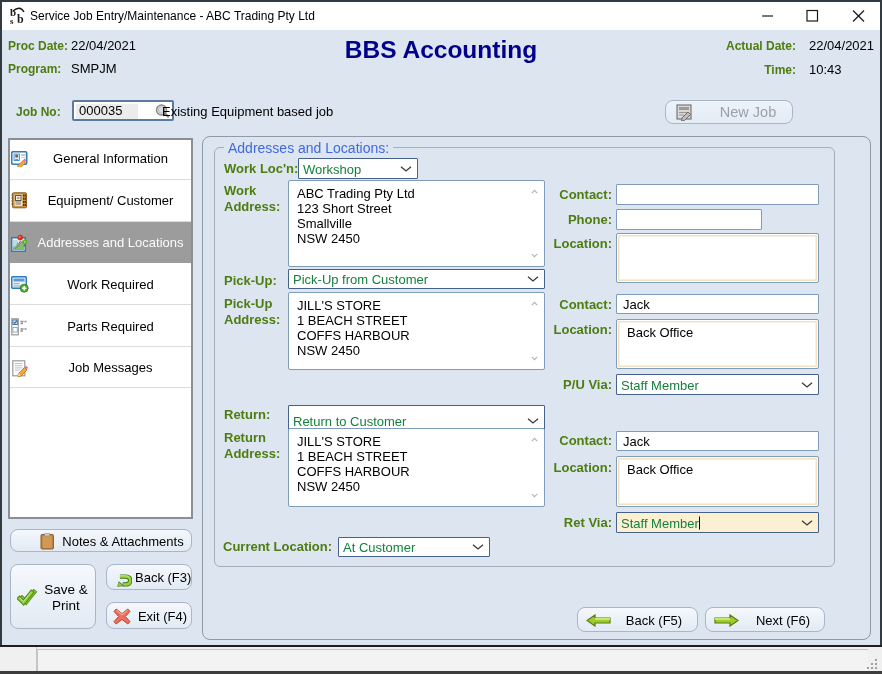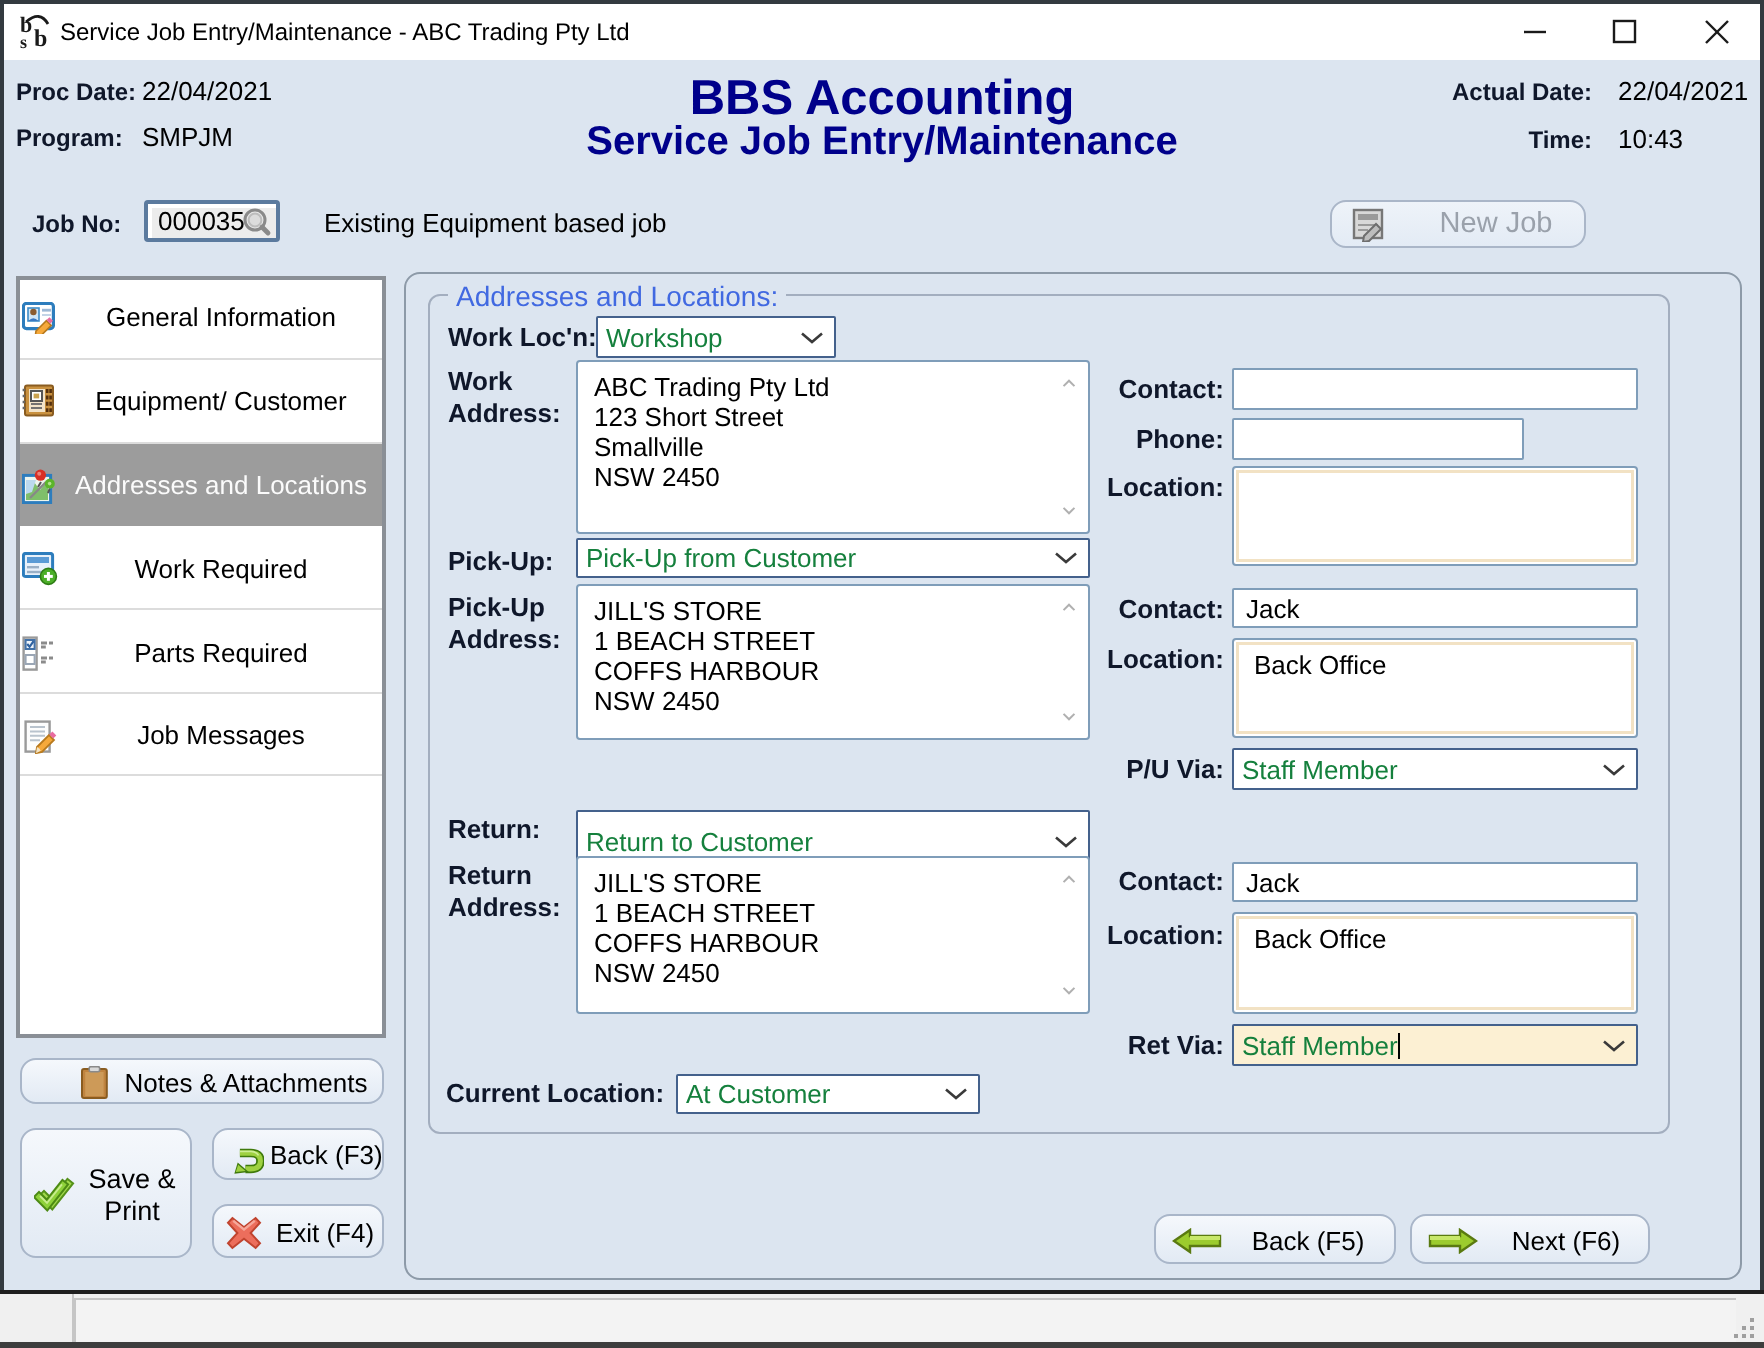--- a/index.html
+++ b/index.html
@@ -1,19 +1,19 @@
 <!DOCTYPE html>
 <html><head>
 <meta charset="utf-8">
 <style>
   html,body{margin:0;padding:0;}
   body{width:882px;height:674px;overflow:hidden;font-family:"Liberation Sans",sans-serif;}
   #win{position:absolute;left:0;top:0;width:882px;height:674px;background:#dce5f0;}
   .abs{position:absolute;}
-  .lbl{position:absolute;font-weight:bold;font-size:13px;color:#0f172a;white-space:nowrap;}
+  .lbl{position:absolute;font-weight:bold;font-size:13px;color:#4d7c0f;white-space:nowrap;}
   .val{position:absolute;font-size:13px;color:#000;white-space:nowrap;}
   .inp{position:absolute;background:#fff;border:1px solid #7f9db9;box-sizing:border-box;border-radius:1px;}
   .ta{position:absolute;background:#fff;border:1px solid #7f9db9;box-sizing:border-box;font-size:13px;line-height:15px;color:#000;border-radius:2px;}
   .ta .txt{position:absolute;left:8px;top:5px;white-space:pre-line;}
   .dd{position:absolute;background:#fff;border:1px solid #44618c;box-sizing:border-box;font-size:13px;color:#15803d;border-radius:1px;}
   .dd .t{position:absolute;left:4px;top:50%;transform:translateY(-50%);white-space:nowrap;}
   .dd svg{position:absolute;right:5px;top:50%;transform:translateY(-50%);}
   .btn{position:absolute;border:1.5px solid #a9b6c9;border-radius:8px;background:linear-gradient(#f5f8fc,#e2eaf4);box-sizing:border-box;font-size:14px;color:#000;}
   .chup{position:absolute;right:6px;top:7px;width:7px;height:7px;}
   .chdn{position:absolute;right:6px;bottom:7px;width:7px;height:7px;}
@@ -45,24 +45,23 @@
 
   <div class="lbl" style="left:8px;top:39px;font-size:12px;">Proc Date:</div>
   <div class="val" style="left:71px;top:38px;">22/04/2021</div>
   <div class="lbl" style="left:8px;top:62px;font-size:12px;">Program:</div>
   <div class="val" style="left:71px;top:61px;">SMPJM</div>
   <div class="lbl" style="left:700px;top:39px;width:96px;text-align:right;font-size:12px;">Actual Date:</div>
   <div class="val" style="left:809px;top:38px;">22/04/2021</div>
   <div class="lbl" style="left:700px;top:63px;width:96px;text-align:right;font-size:12px;">Time:</div>
   <div class="val" style="left:809px;top:62px;">10:43</div>
   <div class="abs" style="left:0;top:36px;width:882px;text-align:center;font-size:24.5px;font-weight:bold;color:#00008b;">BBS Accounting</div>
-  <div class="abs" style="left:0;top:60px;width:882px;text-align:center;font-size:20px;font-weight:bold;color:#00008b;">Service Job Entry/Maintenance</div>
 
   <div class="lbl" style="left:16px;top:105px;font-size:12px;">Job No:</div>
-  <div class="abs" style="left:72px;top:100px;width:68px;height:21px;background:#fff;border:2px solid #5b7a9e;box-sizing:border-box;border-radius:2px;">
+  <div class="abs" style="left:72px;top:100px;width:102px;height:21px;background:#fff;border:2px solid #5b7a9e;box-sizing:border-box;border-radius:2px;">
     <div class="abs" style="left:2px;top:2px;width:62px;height:15px;background:#ececec;"></div>
     <div class="abs" style="left:5px;top:1px;font-size:13px;">000035</div>
     <svg class="abs" style="right:2px;top:1px;" width="16" height="16" viewBox="0 0 16 16">
       <circle cx="7.5" cy="7" r="5" fill="#e8e8e8" stroke="#8a8a8a" stroke-width="1.5"></circle>
       <circle cx="7.5" cy="7" r="3.2" fill="#dcdcdc" stroke="#bdbdbd" stroke-width="1"></circle>
       <line x1="11" y1="10.5" x2="14" y2="13.5" stroke="#8a8a8a" stroke-width="2.4" stroke-linecap="round"></line>
     </svg>
   </div>
   <div class="abs" style="left:162px;top:104px;font-size:13px;">Existing Equipment based job</div>
 

